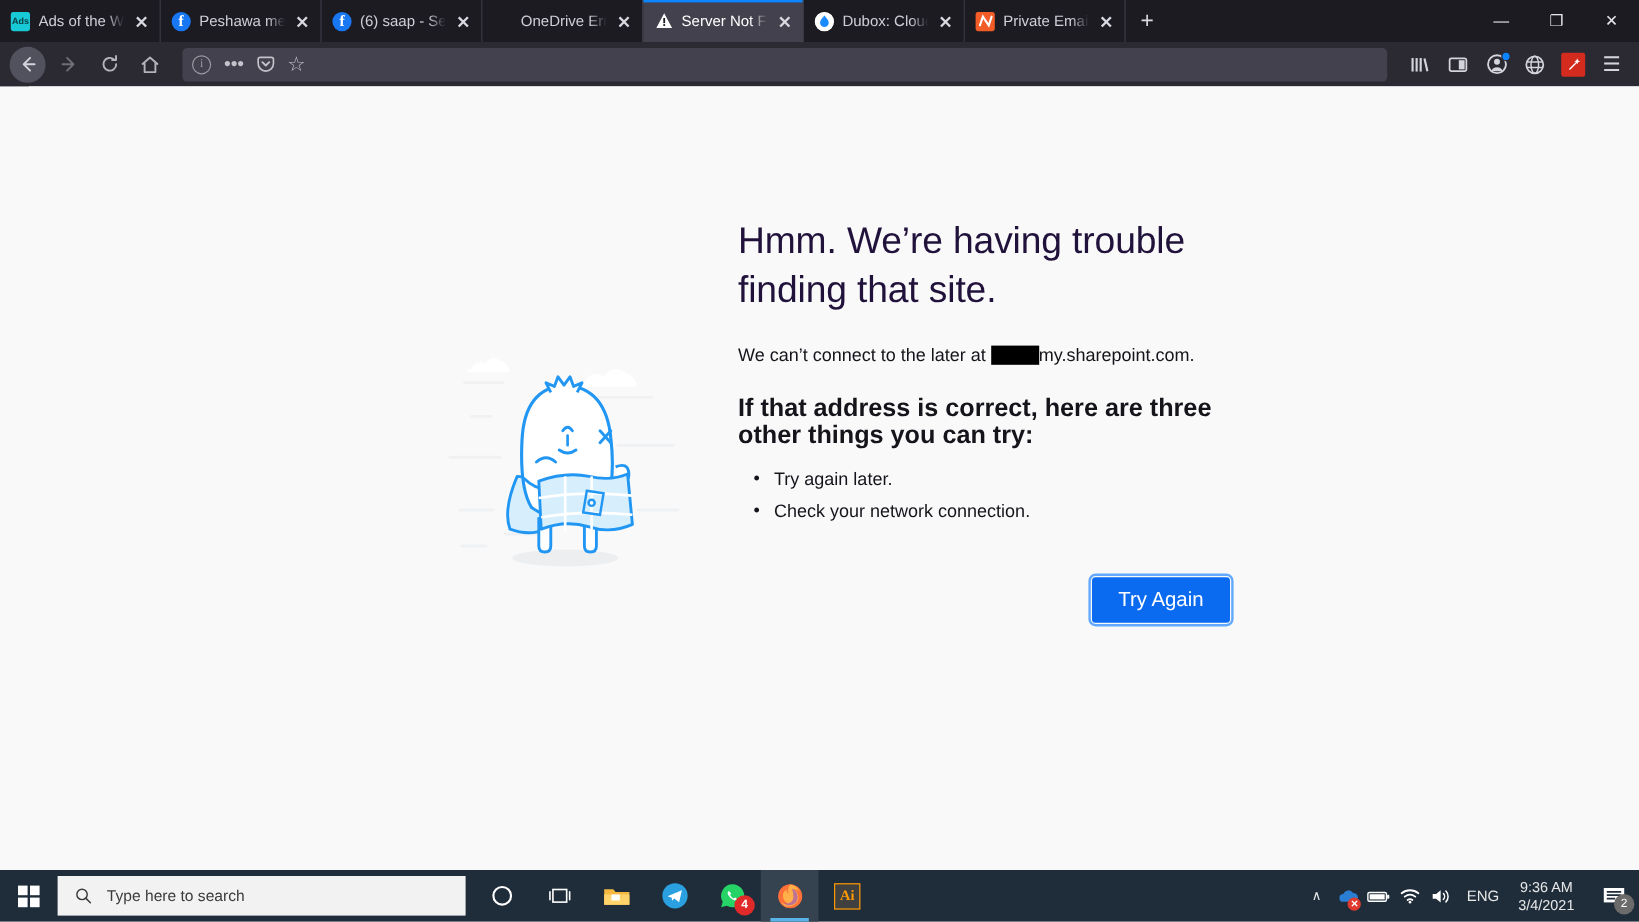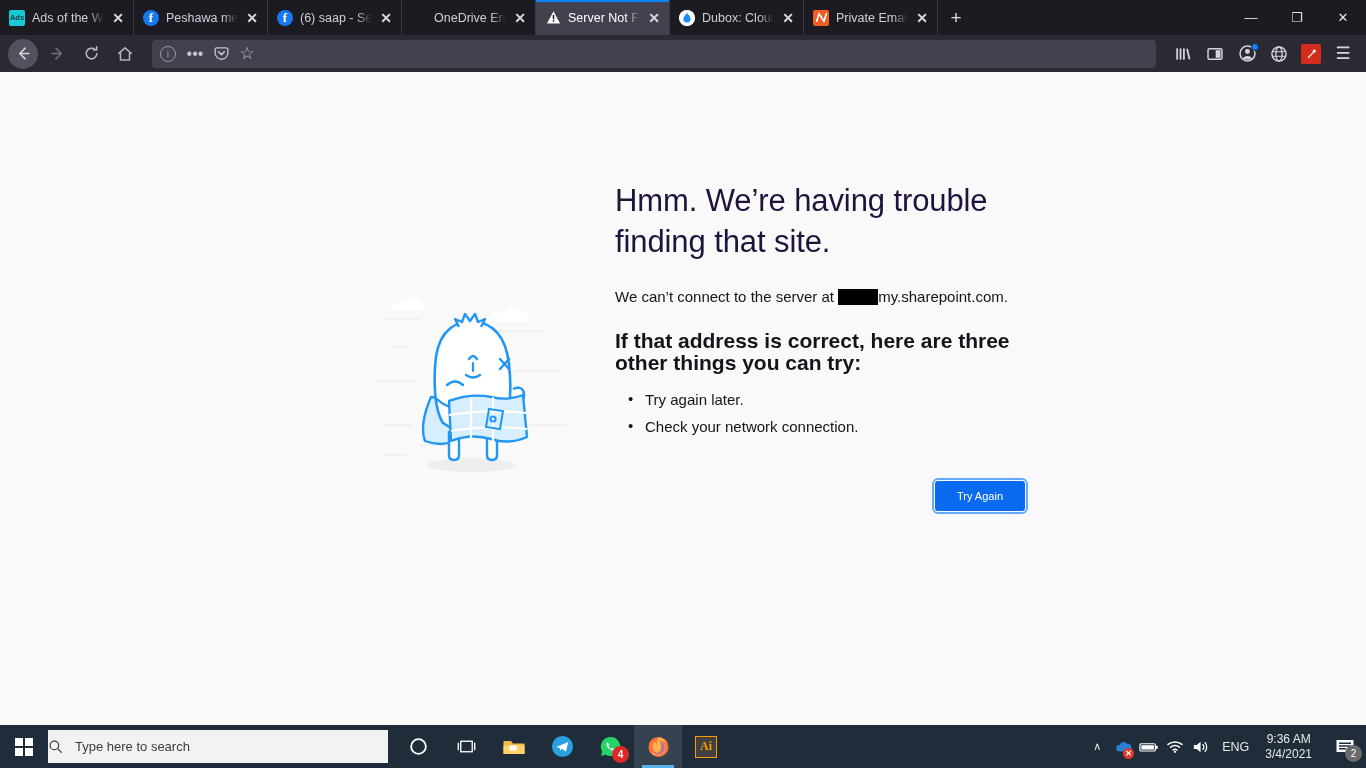--- a/index.html
+++ b/index.html
@@ -149,42 +149,42 @@
   .err-list li {
     position: relative; font-size: 15px; line-height: 24px;
     padding-left: 30px; margin-bottom: 3px; color: #15141a;
   }
   .err-list li::before {
     content: "•"; position: absolute; left: 13px; top: -1px; font-size: 15px;
   }
   .btn-row { display: flex; justify-content: flex-end; margin-top: 42px; }
   .btn-try {
     background: #0a6bf0; color: #ffffff;
-    font-size: 11px; font-family: "Liberation Sans", sans-serif;
+    font-size: 17px; font-family: "Liberation Sans", sans-serif;
     padding: 9px 22px; border: none; border-radius: 3px;
     outline: 2px solid #63a9ff; outline-offset: 1px;
   }
 
   
   .taskbar {
     position: absolute; left: 0; bottom: 0;
     width: 1366px; height: 43px; background: #1f2d3a;
     display: flex; align-items: stretch;
   }
   .start {
     width: 48px; display: flex; align-items: center; justify-content: center;
   }
   .start-grid {
     width: 18px; height: 18px; display: grid;
     grid-template-columns: 8px 8px; grid-template-rows: 8px 8px; gap: 2px;
   }
   .start-grid i { background: #ffffff; display: block; }
   .search-box {
     width: 340px; margin: 5px 0; background: #f2f2f2; border-radius: 0;
-    display: flex; align-items: center; 
+    display: flex; align-items: center; padding-left: 14px;
     color: #3b3b3b; font-size: 13px;
   }
   .search-box .mag { margin-right: 12px; display:flex; }
   .tb-icons { display: flex; align-items: stretch; margin-left: 6px; }
   .tb-item {
     width: 48px; display: flex; align-items: center; justify-content: center;
     position: relative;
   }
   .tb-item.active { background: #35424f; }
   .tb-item.active::after {
@@ -445,21 +445,21 @@
                 <path d="M86 146 q36 -6 76 -2"></path>
             </g>
             <path d="M124 124 l14 2 l-3 18 l-14 -2 Z" fill="none" stroke="#2196f3" stroke-width="2"></path>
             <circle cx="128" cy="134" r="2.6" fill="none" stroke="#2196f3" stroke-width="2"></circle>
           </svg>
         </div>
 
         <div class="err-body">
           <div class="err-h1">Hmm. We’re having trouble finding that site.</div>
 
-          <div class="err-p"><span>We can’t connect to the server at </span><span class="redact-inline"></span><span>my.sharepoint.com.</span></div>
+          <div class="err-p"><span>We can’t connect to the later at </span><span class="redact-inline"></span><span>my.sharepoint.com.</span></div>
 
           <div class="err-sub">If that address is correct, here are three other things you can try:</div>
 
           <ul class="err-list">
             <li>Try again later.</li>
             <li>Check your network connection.</li>
           </ul>
 
           <div class="btn-row">
             <button class="btn-try">Try Again</button>

